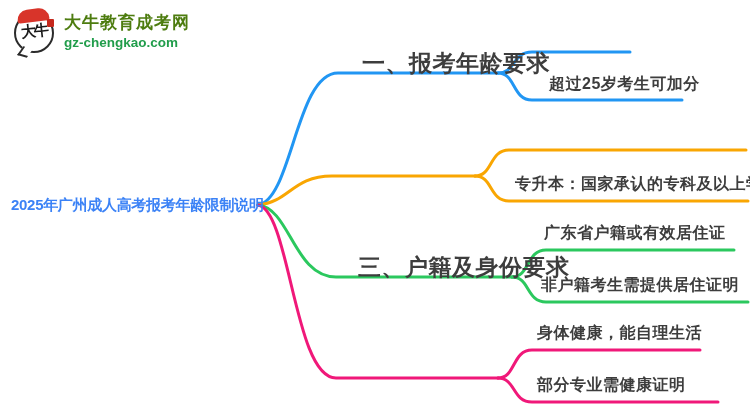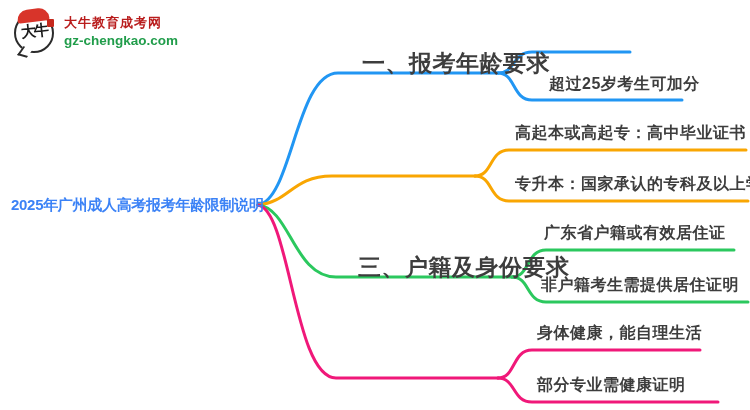--- a/index.html
+++ b/index.html
@@ -39,21 +39,21 @@
     position:absolute;left:0;top:13px;width:40px;text-align:center;
     font-family:"DejaVu Serif","Liberation Serif",serif;
     font-size:15px;font-weight:700;color:#1c1c1c;transform:rotate(-6deg);letter-spacing:-2px;
   }
   .seal{position:absolute;right:2px;top:10px;width:7px;height:8px;background:#c5281c;border-radius:1px;}
   .tail{
     position:absolute;left:6px;top:38px;width:8px;height:8px;background:#fff;
     border-left:2px solid #2b2b2b;border-bottom:2px solid #2b2b2b;transform:rotate(15deg) skewX(-20deg);
   }
   .logo-text{display:flex;flex-direction:column;line-height:1.05;}
-  .logo-name{font-size:13px;font-weight:800;color:#b91c1c;letter-spacing:1px;}
+  .logo-name{font-size:17px;font-weight:800;color:#4d7c0f;letter-spacing:1px;}
   .logo-url{font-size:13.5px;font-weight:700;color:#219d4b;margin-top:4px;}
 </style>
 </head>
 <body>
 
 <div id="canvas">
 
   <svg id="wires" viewBox="0 0 750 410" fill="none" stroke-width="3" stroke-linecap="round">
 
     <path d="M258 205 C292 200 296 73 338 73 L498 73" stroke="#2196f3"></path>
@@ -86,20 +86,19 @@
       <span class="logo-url">gz-chengkao.com</span>
     </div>
   </div>
 
   <div class="lbl center-title">2025年广州成人高考报考年龄限制说明</div>
 
   <div class="lbl branch-lbl b1">一、报考年龄要求</div>
   <div class="lbl branch-lbl b3">三、户籍及身份要求</div>
 
   <div class="lbl leaf-lbl l1b">超过25岁考生可加分</div>
-  <div class="lbl leaf-lbl l2a">高起本或高起专：高中毕业证书</div>
   <div class="lbl leaf-lbl l2b">专升本：国家承认的专科及以上学历</div>
   <div class="lbl leaf-lbl l3a">广东省户籍或有效居住证</div>
   <div class="lbl leaf-lbl l3b">非户籍考生需提供居住证明</div>
   <div class="lbl leaf-lbl l4a">身体健康，能自理生活</div>
   <div class="lbl leaf-lbl l4b">部分专业需健康证明</div>
 
 </div>
 
 </body></html>

